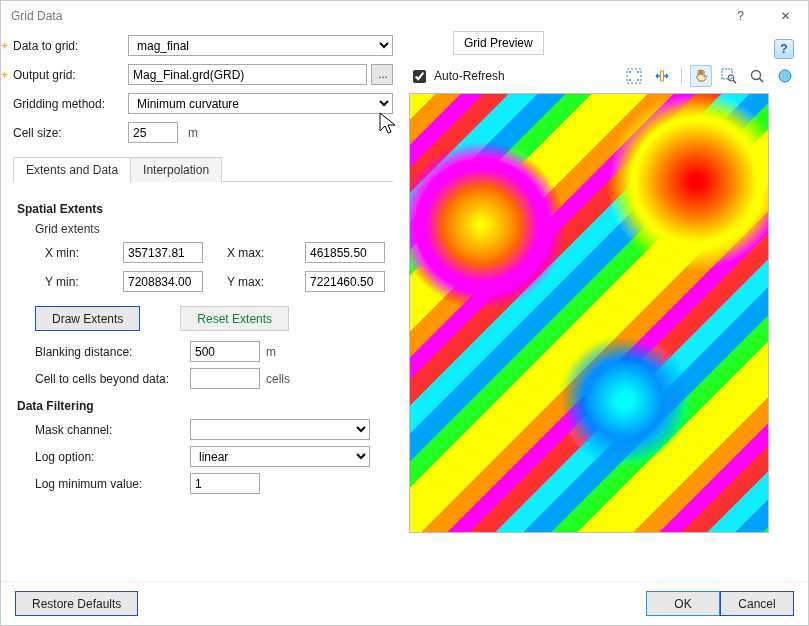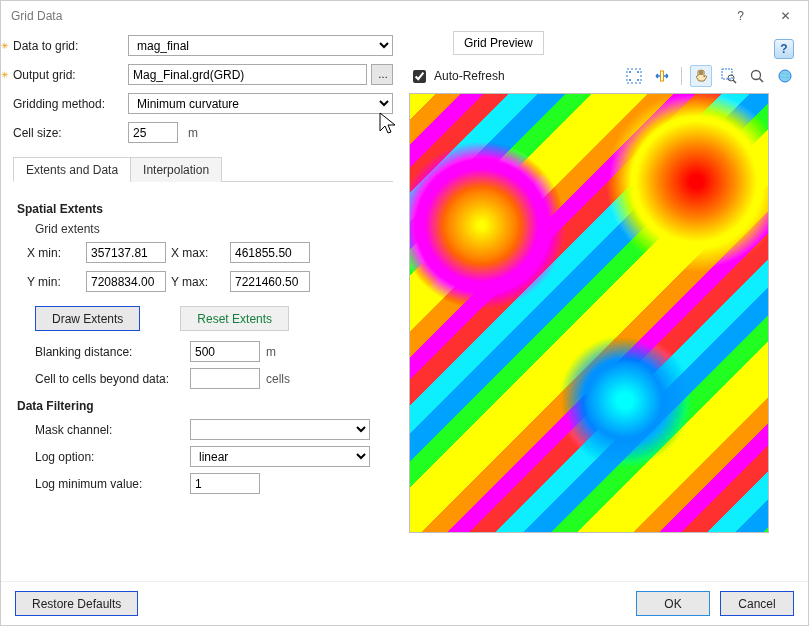--- a/index.html
+++ b/index.html
@@ -20,21 +20,21 @@
   input.wide { width: 200px; }
   .dotsbtn { width: 22px; height: 21px; border: 1px solid #a9a9a9; background: #e6e6e6; font-size: 10px; line-height: 1; text-align: center; }
   .cellsize { width: 50px; }
   .unit { margin-left: 6px; color: #555; }
   .tabs { display: flex; margin-top: 9px; border-bottom: 1px solid #d1d1d1; }
   .tab { padding: 5px 12px 4px 12px; border: 1px solid #d1d1d1; border-bottom: none; margin-right: -1px; background: #f4f4f4; color: #333; position: relative; top: 1px; }
   .tab.active { background: #fff; border-bottom: 1px solid #fff; }
   .tabbody { border: none; padding: 10px 4px 4px 4px; flex: 1; }
   .section-h { font-weight: bold; margin: 10px 0 6px 0; color: #222; }
   .sub-h { color: #333; margin: 2px 0 6px 18px; }
-  .extent-grid { display: grid; grid-template-columns: 54px 80px 54px 80px; gap: 8px 5px; margin-left: 10px; align-items: center; }
+  .extent-grid { display: grid; grid-template-columns: 54px 80px 54px 80px; gap: 8px 24px; margin-left: 28px; align-items: center; }
   .extent-grid label { text-align: left; color: #222; }
   .extent-grid input { width: 80px; }
   .btnrow { display: flex; gap: 40px; margin: 14px 0 10px 18px; }
   .winbtn { height: 25px; padding: 0 16px; border: 1px solid #1d4ed8; background: #e8e8e8; color: #222; display: inline-flex; align-items: center; }
   .winbtn.disabled { color: #15803d; background: #f0f0f0; border-color: #cfcfcf; }
   .kvrow { display: flex; align-items: center; margin: 6px 0 6px 18px; }
   .kvrow .k { width: 155px; color: #222; }
   .kvrow input { width: 70px; }
   .kvrow select { width: 180px; }
   .preview-tab { display: flex; }
@@ -48,21 +48,21 @@
   .helpbtn { width: 20px; height: 20px; border: 1px solid #7eb4e0; border-radius: 3px; background: linear-gradient(#eaf4fd,#bcdcf5); color: #1a5da5; font-weight: bold; text-align: center; line-height: 18px; position: absolute; right: 14px; top: 38px; }
   .previewimg { width: 360px; height: 440px; border: 1px solid #bbb; background: 
     radial-gradient(circle at 20% 30%, #ff0 0%, #f80 8%, #f0f 15%, transparent 20%),
     radial-gradient(circle at 60% 70%, #0ff 0%, #08f 10%, transparent 18%),
     radial-gradient(circle at 80% 20%, #f00 0%, #f80 8%, #ff0 14%, transparent 20%),
     repeating-linear-gradient(135deg,
       #ff3 0 18px, #f90 18px 36px, #f0f 36px 52px, #f44 52px 70px,
       #4df 70px 90px, #29f 90px 110px, #5f5 110px 128px, #ff0 128px 150px);
     filter: saturate(1.4) contrast(1.05);
   }
-  .footer { height: 44px; display: flex; align-items: center; padding: 0 14px; gap: 10px; border-top: 1px solid #eee; }
+  .footer { height: 44px; display: flex; align-items: center; padding: 0 14px; gap: 0; border-top: 1px solid #eee; }
   .footer .spacer { flex: 1; }
   .footer .winbtn { min-width: 74px; justify-content: center; }
   .footer .winbtn.primary { border: 1px solid #2b8be0; }
   .cursor { position: absolute; left: 377px; top: 110px; pointer-events: none; }
   .window { position: relative; }
   input[type=checkbox] { width: 13px; height: 13px; accent-color: #333; }
   .chklabel { display: flex; align-items: center; gap: 5px; color: #222; }
   .sep { width: 1px; height: 18px; background: #ccc; margin: 0 2px; }
 </style>
 </head>

